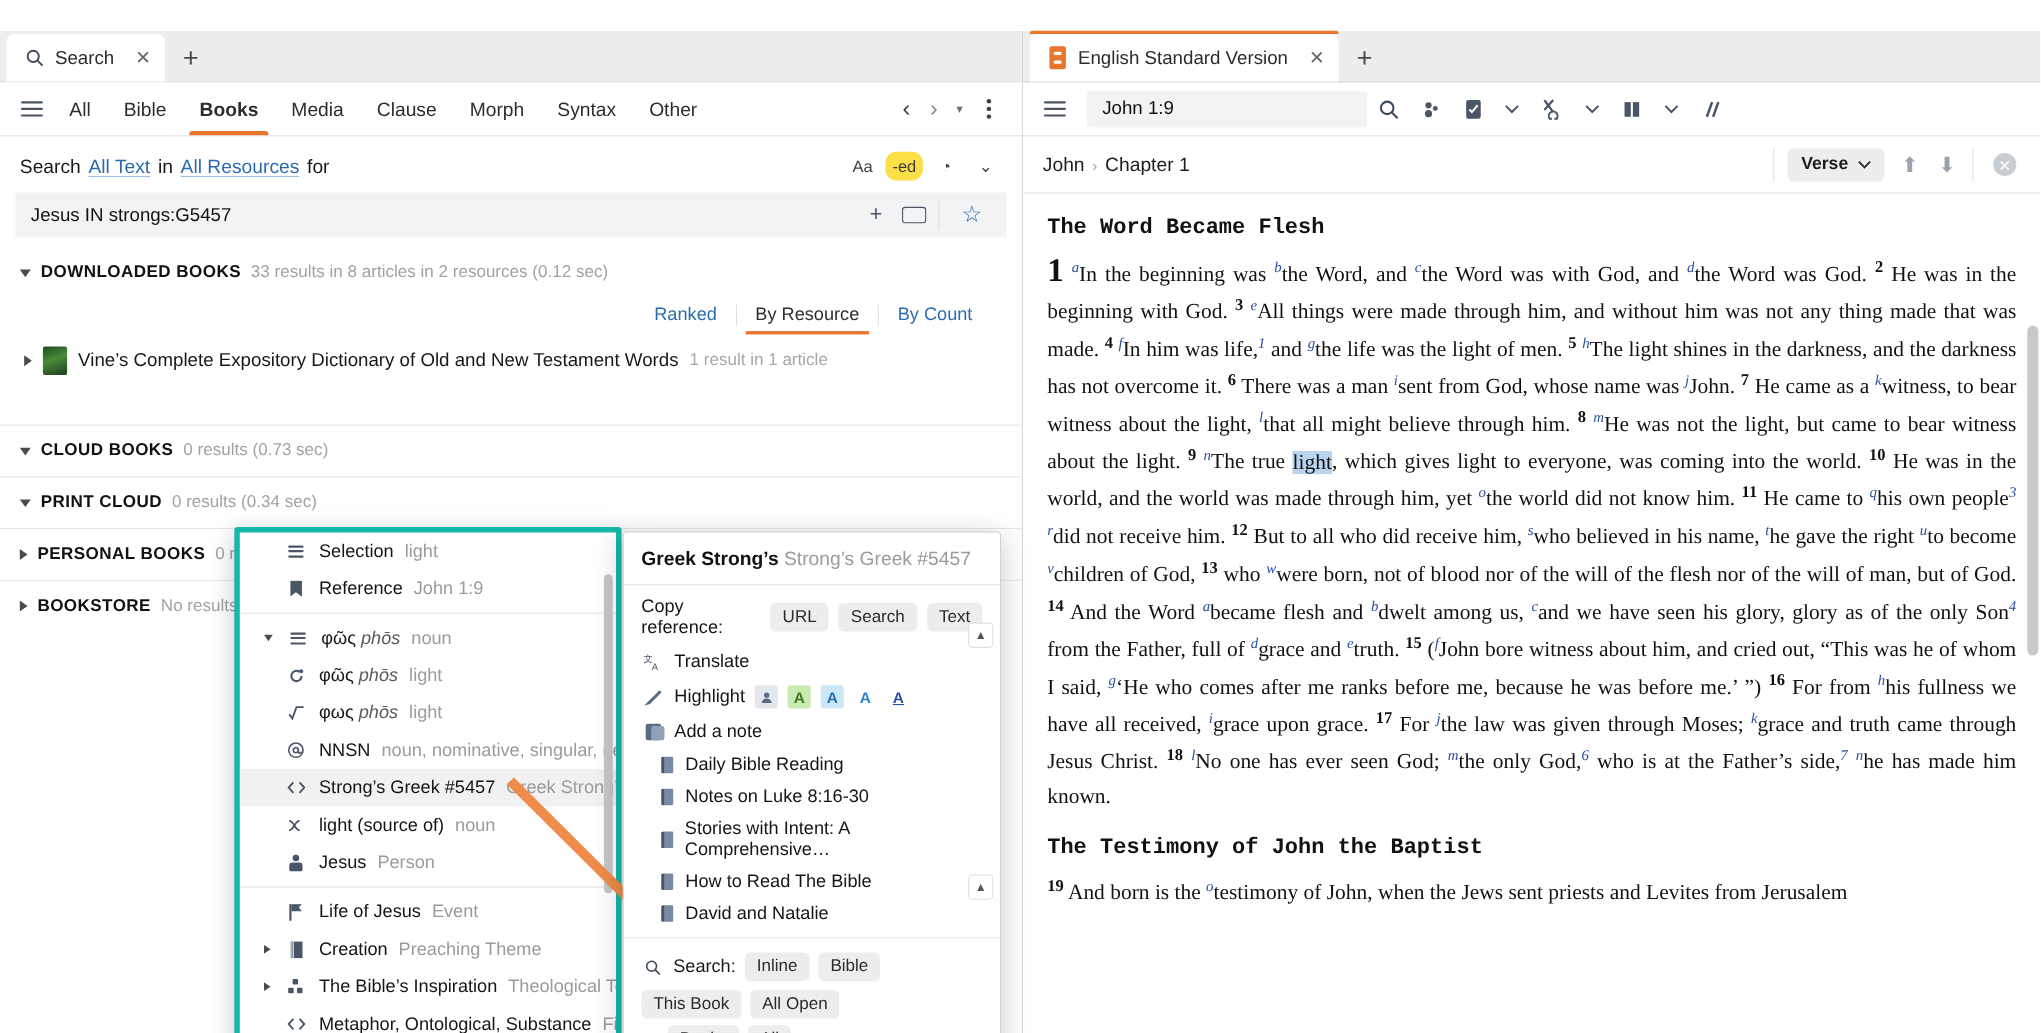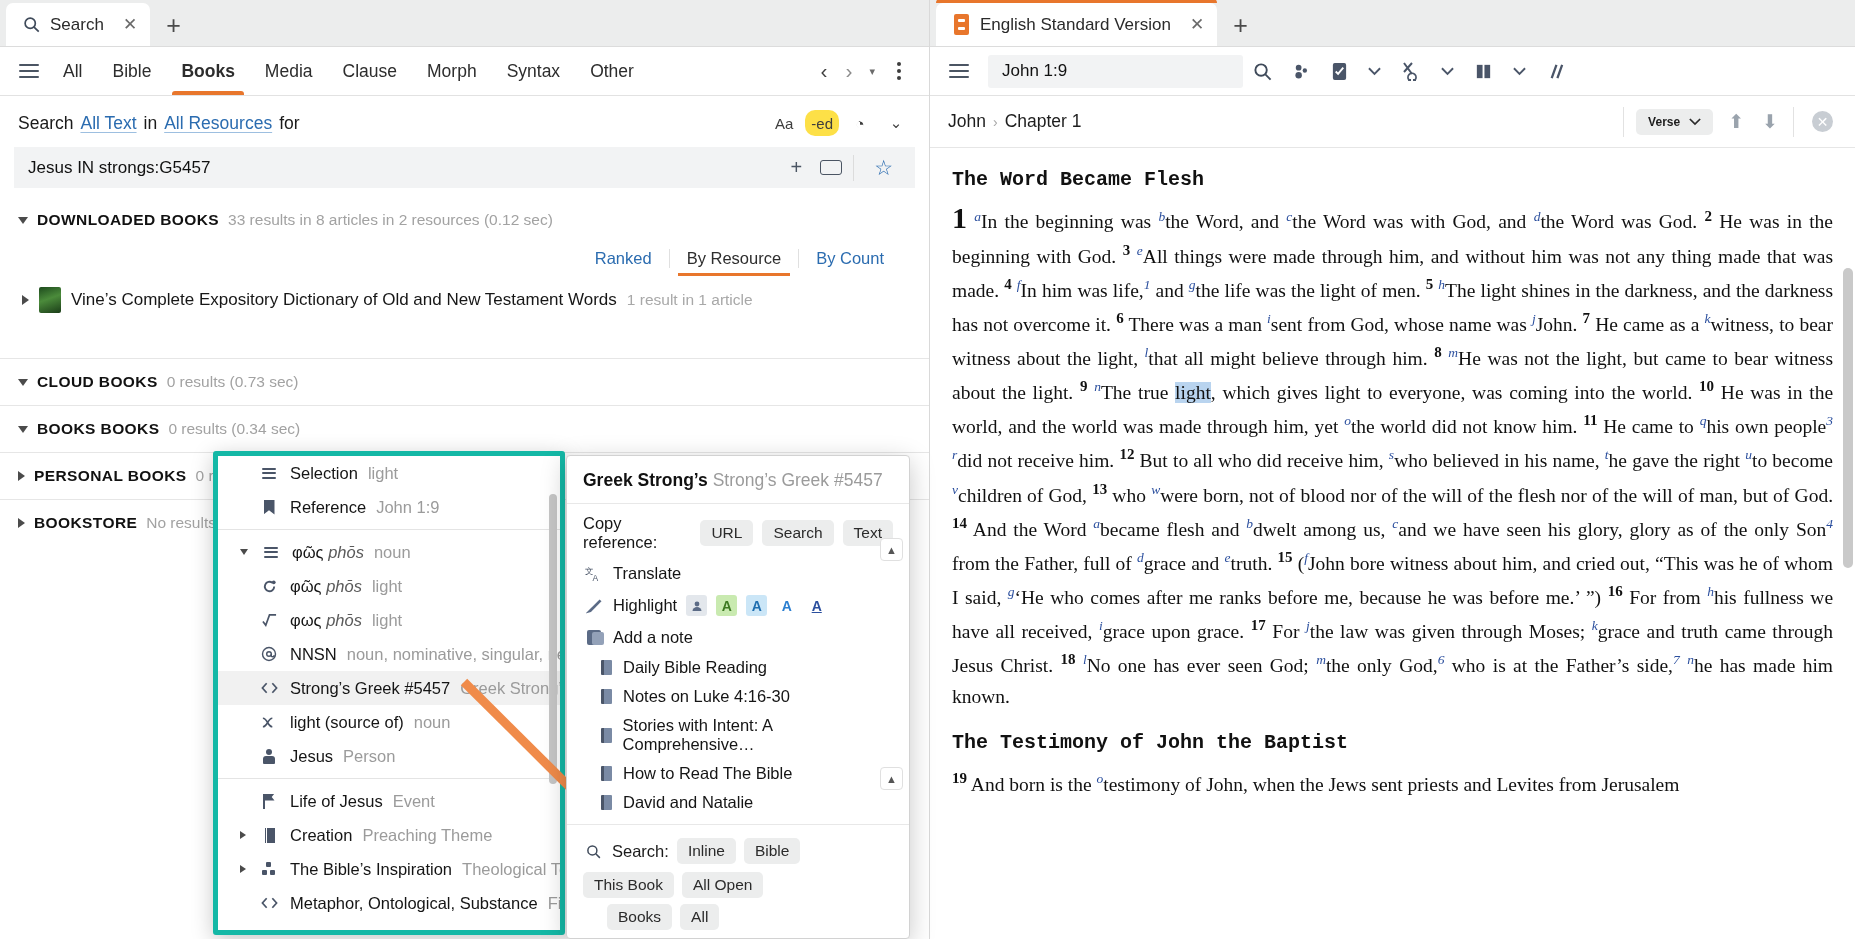--- a/index.html
+++ b/index.html
@@ -4,21 +4,21 @@
 <style>
   * { box-sizing: border-box; }
   html, body {
     margin: 0; padding: 0;
     width: 1855px; height: 939px;
     overflow: hidden;
     font-family: "Liberation Sans", sans-serif;
     background: #ffffff;
     color: #1a1a1a;
   }
-  #app { position: relative; width: 1855px; height: 695px; display: flex; }
+  #app { position: relative; width: 1855px; height: 695px; display: flex; margin-top: 28px; }
 
   
   .pane { position: relative; height: 939px; background: #fff; overflow: hidden; }
   .pane-left { width: 930px; border-right: 1px solid #d9d9d9; }
   .pane-right { width: 925px; }
 
   
   .tabstrip {
     height: 47px; background: #eceded;
     display: flex; align-items: flex-end; padding-left: 6px;
@@ -187,21 +187,21 @@
     margin-left: 10px;
   }
   .tb-ico { padding: 0 10px; color: #4a5568; display: flex; align-items: center; }
   .bcrumb {
     height: 52px; display: flex; align-items: center; padding: 0 18px;
     font-size: 17.5px; color: #1d1d1d; border-bottom: 1px solid #e6e6e6; gap: 7px;
   }
   .bcrumb .sep { color: #a8a8a8; font-size: 14px; }
   .bcrumb-right { margin-left: auto; display: flex; align-items: center; gap: 12px; padding-right: 4px; }
   .verse-sel {
-    background: #eceded; border-radius: 5px; padding: 6px 12px; font-size: 12px; font-weight: 600;
+    background: #eceded; border-radius: 5px; padding: 6px 12px; font-size: 16px; font-weight: 600;
     display: flex; align-items: center; gap: 9px; color: #1d1d1d;
   }
   .updown { font-size: 19px; color: #9aa3ad; padding: 0 3px; }
   .xcircle { width: 21px; height: 21px; border-radius: 50%; background: #c8cdd3; color: #fff;
              display: flex; align-items: center; justify-content: center; font-size: 14px; margin-left: 6px; }
   .bcrumb-vsep { width: 1px; height: 30px; background: #e2e2e2; }
 
   .biblebody {
     padding: 16px 22px 0 22px; font-family: "Liberation Serif", serif;
     font-size: 19.5px; line-height: 1.62; color: #111; text-align: justify;
@@ -312,21 +312,21 @@
     <div class="sec">
       <div class="sechead">
         <span class="tri down"></span>
         <span class="sectitle">CLOUD BOOKS</span>
         <span class="secmeta">0 results (0.73 sec)</span>
       </div>
     </div>
     <div class="sec">
       <div class="sechead">
         <span class="tri down"></span>
-        <span class="sectitle">BOOKS BOOKS</span>
+        <span class="sectitle">PRINT CLOUD</span>
         <span class="secmeta">0 results (0.34 sec)</span>
       </div>
     </div>
     <div class="sec">
       <div class="sechead">
         <span class="tri right"></span>
         <span class="sectitle">PERSONAL BOOKS</span>
         <span class="secmeta">0 results (0.02 sec)</span>
       </div>
     </div>
@@ -647,21 +647,21 @@
       <span>Add a note</span>
     </div>
 
     <div id="notelist">
         <div class="ip-note">
           <span class="nb-ic"></span>
           <span>Daily Bible Reading</span>
         </div>
         <div class="ip-note">
           <span class="nb-ic"></span>
-          <span>Notes on Luke 4:16-30</span>
+          <span>Notes on Luke 8:16-30</span>
         </div>
         <div class="ip-note">
           <span class="nb-ic"></span>
           <span>Stories with Intent: A Comprehensive…</span>
         </div>
         <div class="ip-note">
           <span class="nb-ic"></span>
           <span>How to Read The Bible</span>
         </div>
         <div class="ip-note">

